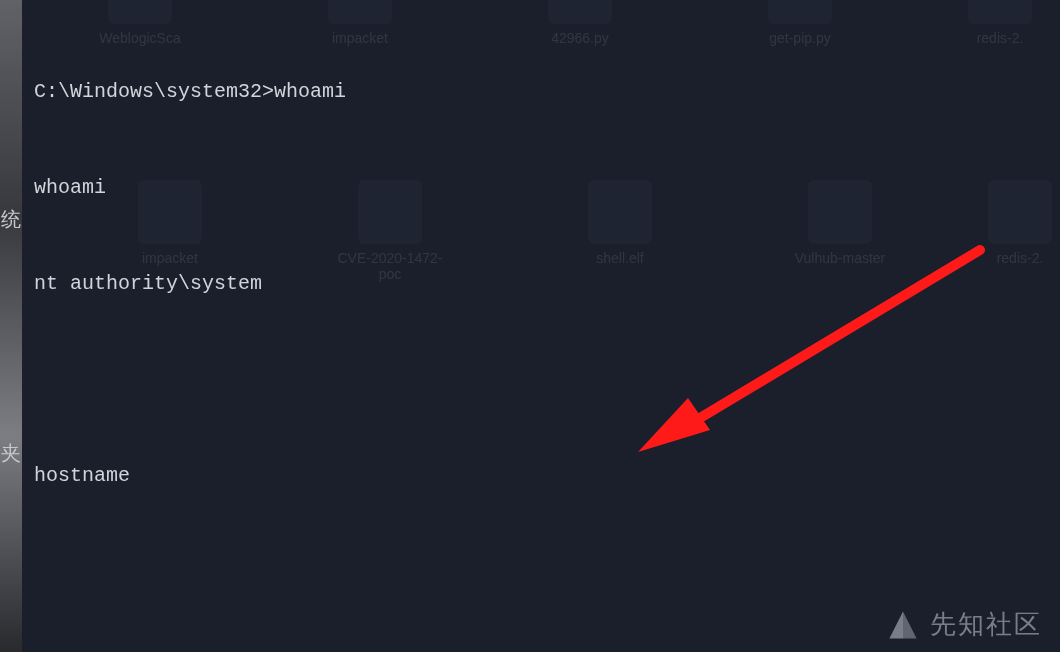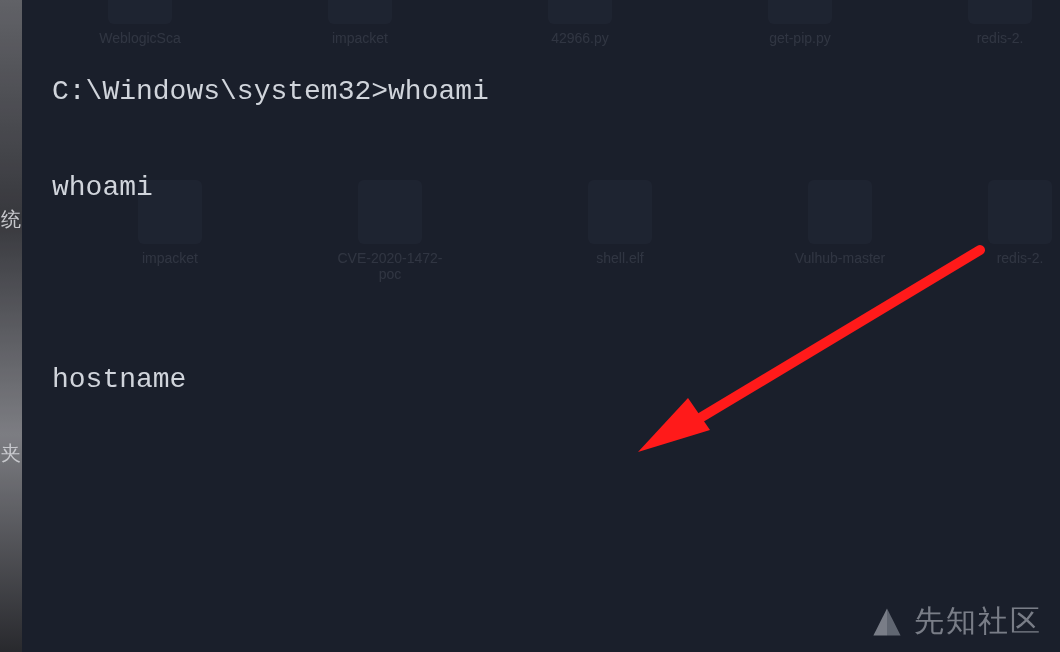--- a/index.html
+++ b/index.html
@@ -4,26 +4,26 @@
 <style>
   html,body{margin:0;padding:0;width:1060px;height:652px;overflow:hidden;background:#1a1f2b;font-family:Consolas,"Courier New",monospace;}
   
   .desktop{position:absolute;inset:0;background:#1a1f2b;}
   .icon-col{position:absolute;display:flex;flex-direction:column;align-items:center;color:#aeb4c2;opacity:.15;font-family:"Helvetica Neue",Arial,sans-serif;font-size:14px;text-align:center;width:120px;}
   .icon-col .sq{width:64px;height:64px;background:#3a4255;border-radius:6px;margin-bottom:6px;}
   
   .left-strip{position:absolute;left:0;top:0;width:22px;height:100%;background:linear-gradient(#6e6e72,#3d3d41,#8e8e92,#2b2b2e);opacity:.85;}
   .strip-char{position:absolute;left:0;width:22px;text-align:center;color:#e6e6ea;font-family:"PingFang SC","Microsoft YaHei",sans-serif;font-size:20px;}
   
-  .terminal{position:absolute;left:34px;top:12px;right:0;bottom:0;color:#d0d4db;font-size:28px;line-height:32px;white-space:pre;letter-spacing:0px;margin-left:18px;}
+  .terminal{position:absolute;left:34px;top:12px;right:0;bottom:0;color:#d0d4db;font-size:20px;line-height:32px;white-space:pre;letter-spacing:0px;}
   .terminal div{font-family:Consolas,"Courier New",monospace;}
   
   .arrow{position:absolute;pointer-events:none;}
   
-  .watermark{position:absolute;right:18px;bottom:10px;display:flex;align-items:center;gap:10px;color:#c7cbd3;opacity:.55;font-family:"PingFang SC","Microsoft YaHei",sans-serif;font-size:30px;letter-spacing:2px;}
+  .watermark{position:absolute;right:18px;bottom:10px;display:flex;align-items:center;gap:10px;color:#c7cbd3;opacity:.55;font-family:"PingFang SC","Microsoft YaHei",sans-serif;font-size:26px;letter-spacing:2px;}
   .watermark .logo{width:34px;height:34px;display:inline-block;}
 </style>
 </head>
 <body>
 
 <div class="desktop">
 
   <div id="bg-icons">
       <div class="icon-col" style="left: 80px; top: -40px;">
         <div class="sq"></div>
@@ -68,20 +68,21 @@
     </div>
 
   <div class="left-strip">
     <span class="strip-char" style="top:206px">统</span>
     <span class="strip-char" style="top:440px">夹</span>
   </div>
 
   <div class="terminal">
     <div><span>C:\Windows\system32&gt;</span><span>whoami</span></div>
     <div>whoami</div>
+    <div>nt authority\system</div>
     <div>&nbsp;</div>
     <div>hostname</div>
     
     
     
     
     
     
     
     

